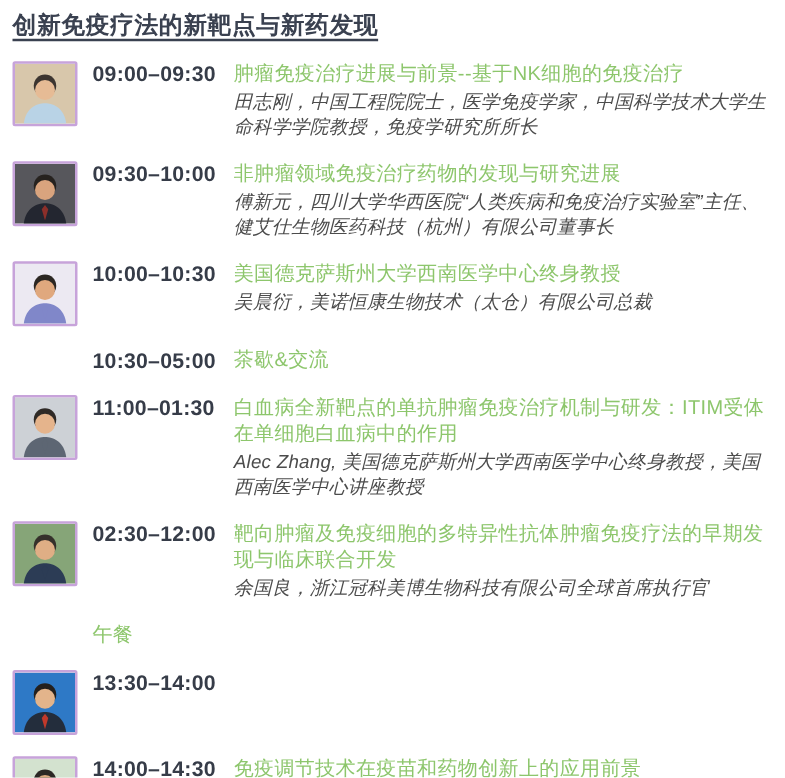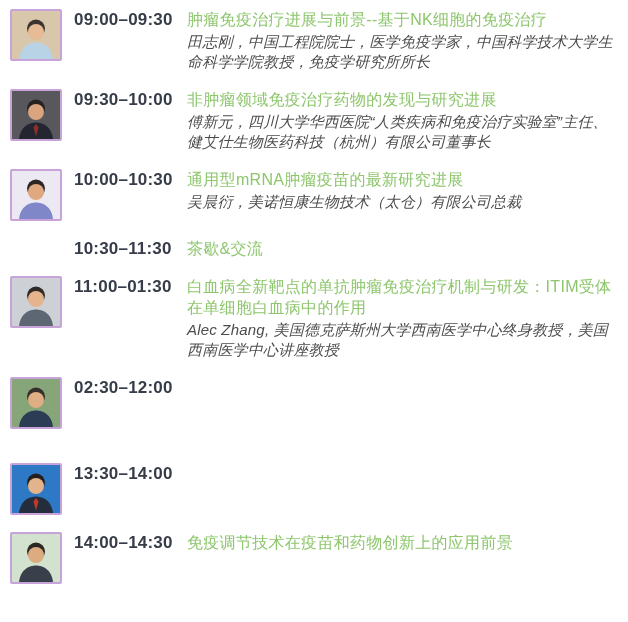--- a/index.html
+++ b/index.html
@@ -70,20 +70,21 @@
     line-height: 20px;
     margin-top: 2px;
     letter-spacing: 0.2px;
     font-style: italic;
   }
 </style>
 </head>
 <body>
 
 <div class="page">
+  <h1 class="title">创新免疫疗法的新靶点与新药发现</h1>
   <div class="list">
   <div class="row">
     <div class="photo-col">
       <div class="photo">
         <svg viewBox="0 0 48 48" aria-hidden="true">
           <rect width="48" height="48" fill="#d8c7ab"></rect>
           <circle cx="24" cy="17.5" r="9" fill="#3c3530"></circle>
           <circle cx="24" cy="21" r="8" fill="#e6bb95"></circle>
           <path d="M7 48 C8.5 35 17.5 31.5 24 31.5 C30.5 31.5 39.5 35 41 48 Z" fill="#b9d3e6"></path>
           <path d="M24 33 l2.6 3.4 -2.6 9 -2.6 -9 z" fill="#b9d3e6"></path>
@@ -123,30 +124,30 @@
           <rect width="48" height="48" fill="#ece9f2"></rect>
           <circle cx="24" cy="17.5" r="9" fill="#2b2622"></circle>
           <circle cx="24" cy="21" r="8" fill="#e0a87e"></circle>
           <path d="M7 48 C8.5 35 17.5 31.5 24 31.5 C30.5 31.5 39.5 35 41 48 Z" fill="#8087c9"></path>
           <path d="M24 33 l2.6 3.4 -2.6 9 -2.6 -9 z" fill="#8087c9"></path>
         </svg>
       </div>
     </div>
     <div class="time">10:00–10:30</div>
     <div class="content">
-      <div class="session-title">通用型mRNA肿瘤疫苗的最新研究进展</div>
+      <div class="session-title">美国德克萨斯州大学西南医学中心终身教授</div>
       <div class="speaker">吴晨衍，美诺恒康生物技术（太仓）有限公司总裁</div>
     </div>
   </div>
 
   <div class="row">
     <div class="photo-col">
       
     </div>
-    <div class="time">10:30–11:30</div>
+    <div class="time">10:30–05:00</div>
     <div class="content">
       <div class="session-title">茶歇&amp;交流</div>
 
     </div>
   </div>
 
   <div class="row">
     <div class="photo-col">
       <div class="photo">
         <svg viewBox="0 0 48 48" aria-hidden="true">
@@ -171,25 +172,33 @@
         <svg viewBox="0 0 48 48" aria-hidden="true">
           <rect width="48" height="48" fill="#86a578"></rect>
           <circle cx="24" cy="17.5" r="9" fill="#35302b"></circle>
           <circle cx="24" cy="21" r="8" fill="#dfae85"></circle>
           <path d="M7 48 C8.5 35 17.5 31.5 24 31.5 C30.5 31.5 39.5 35 41 48 Z" fill="#2c3c55"></path>
           <path d="M24 33 l2.6 3.4 -2.6 9 -2.6 -9 z" fill="#2c3c55"></path>
         </svg>
       </div>
     </div>
     <div class="time">02:30–12:00</div>
+    <div class="content">
+      <div class="session-title">靶向肿瘤及免疫细胞的多特异性抗体肿瘤免疫疗法的早期发现与临床联合开发</div>
+      <div class="speaker">余国良，浙江冠科美博生物科技有限公司全球首席执行官</div>
+    </div>
   </div>
 
   <div class="row">
     <div class="photo-col">
       
+    </div>
+    <div class="content">
+      <div class="session-title">午餐</div>
+
     </div>
   </div>
 
   <div class="row">
     <div class="photo-col">
       <div class="photo">
         <svg viewBox="0 0 48 48" aria-hidden="true">
           <rect width="48" height="48" fill="#2e79c6"></rect>
           <circle cx="24" cy="17.5" r="9" fill="#24201d"></circle>
           <circle cx="24" cy="21" r="8" fill="#e3b48b"></circle>

